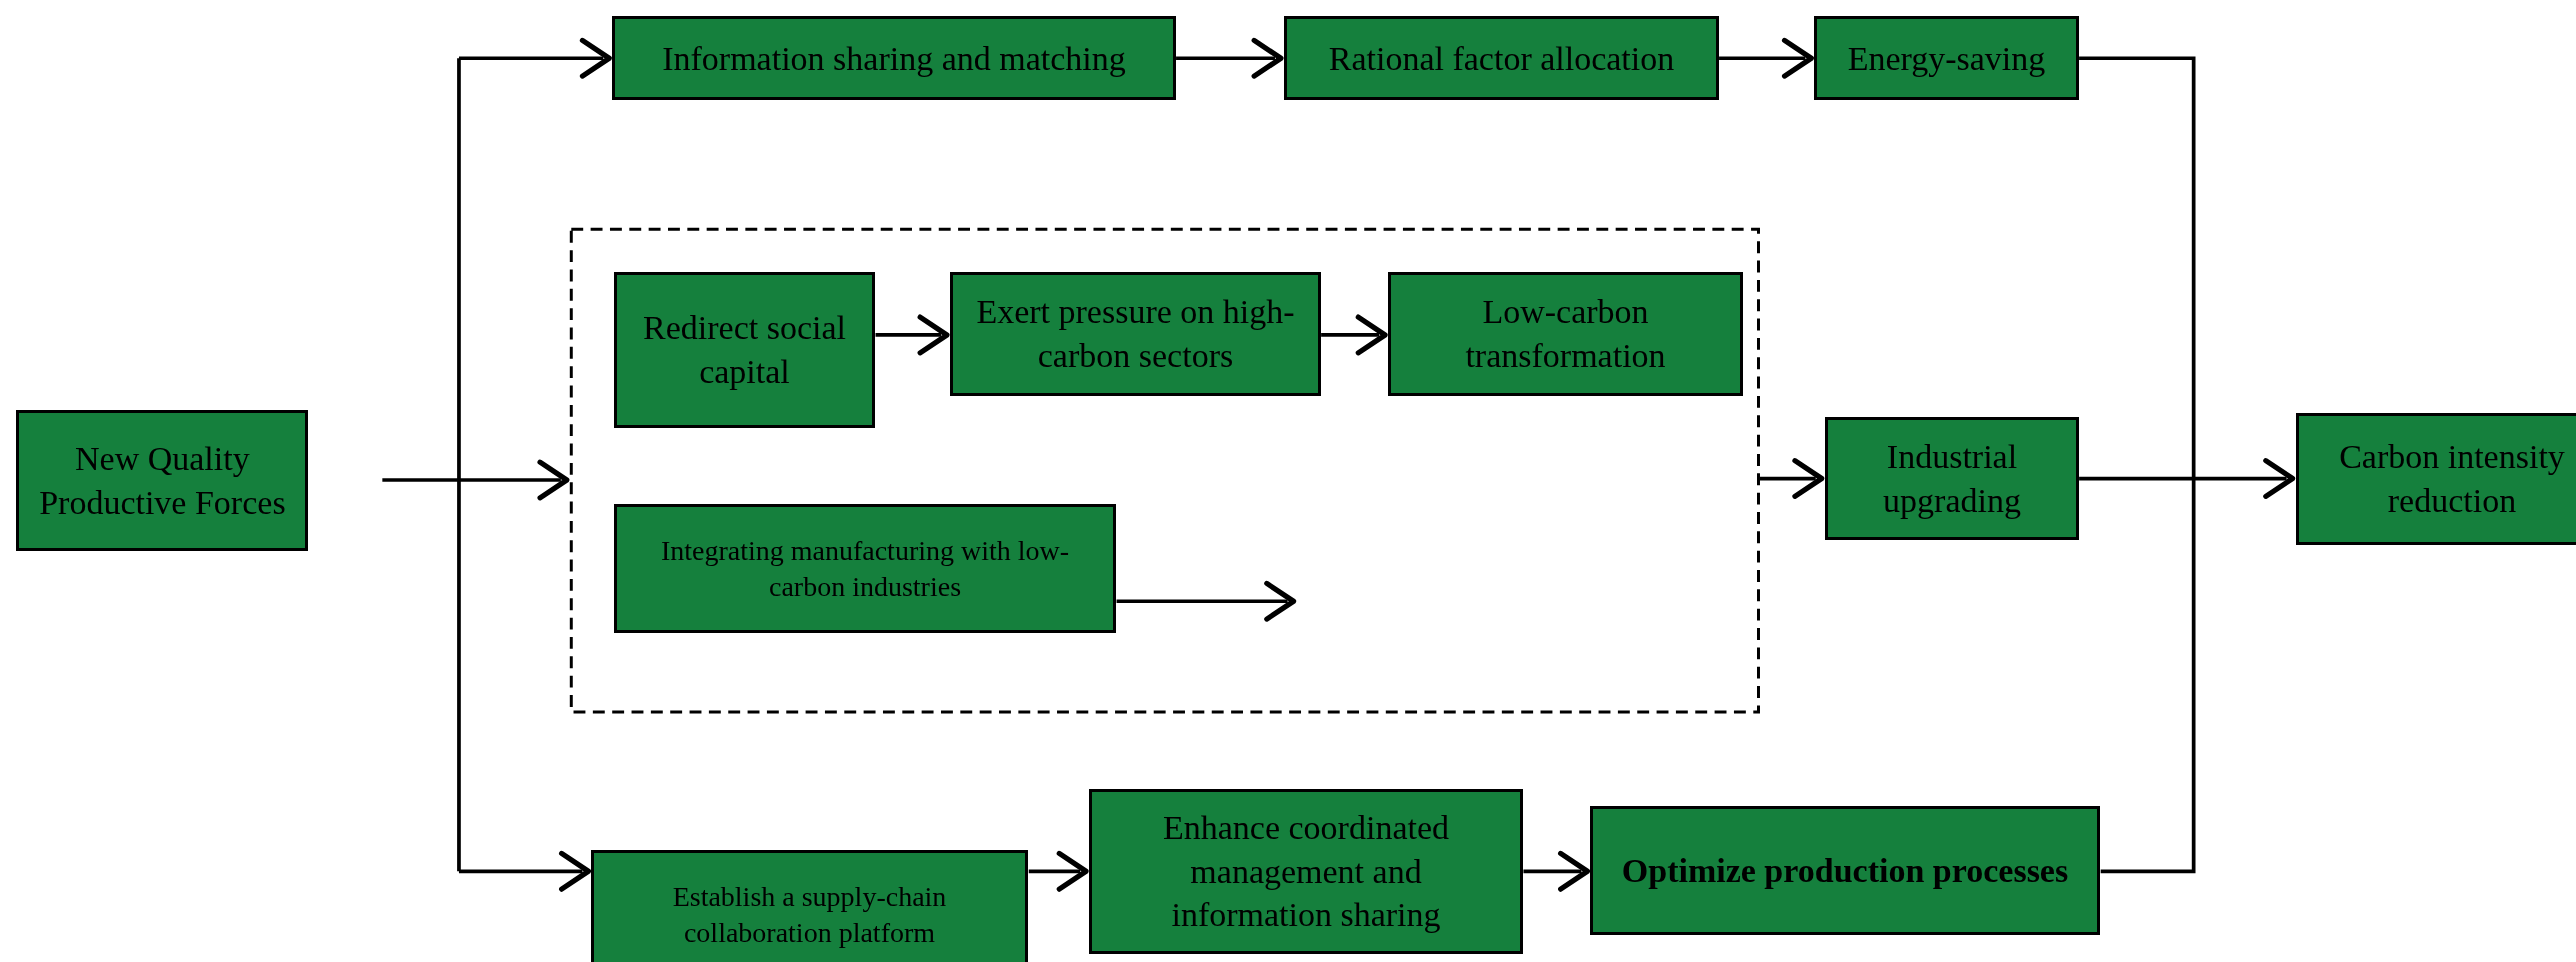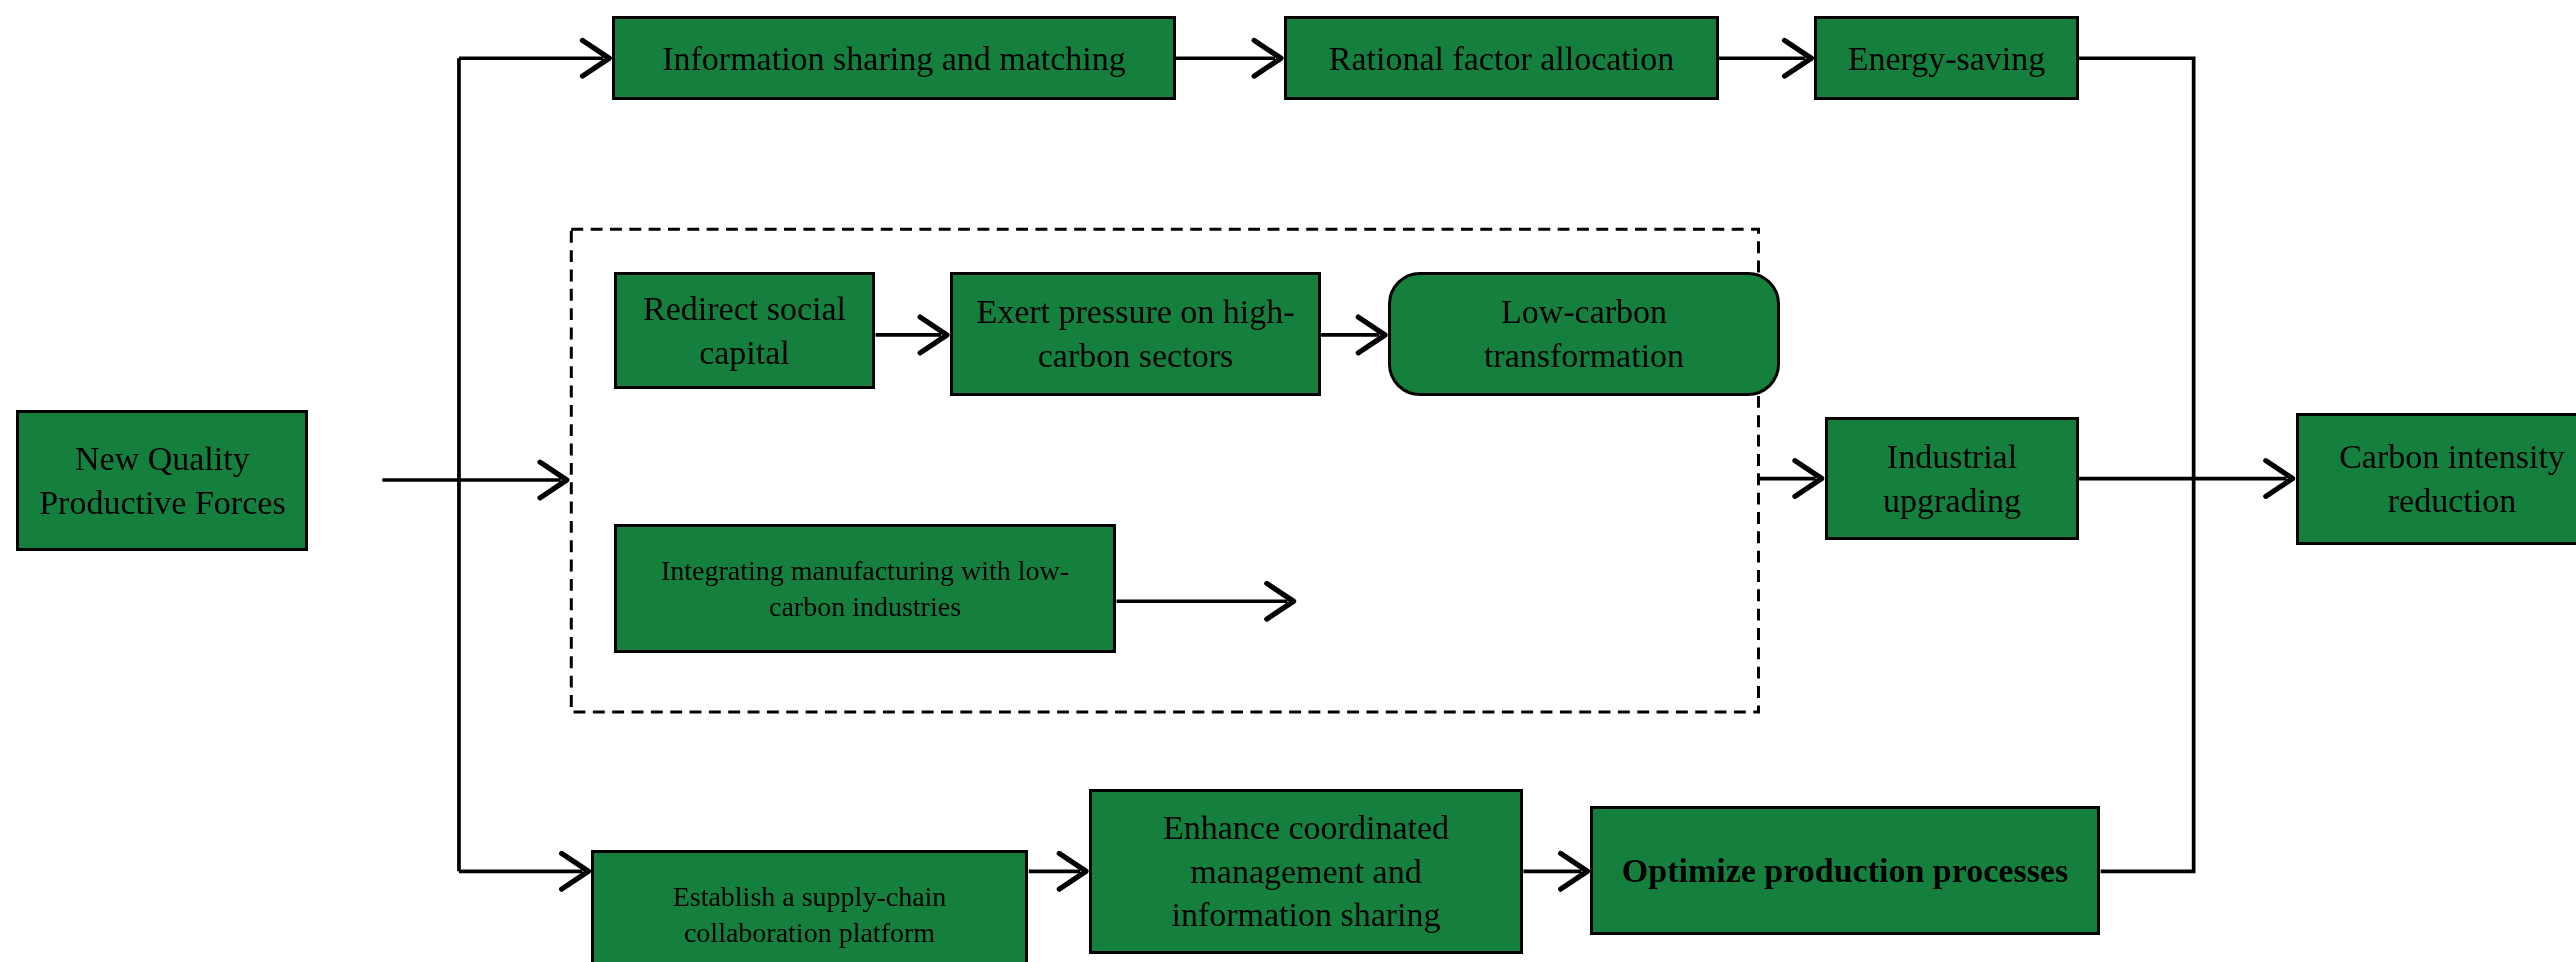--- a/index.html
+++ b/index.html
@@ -23,24 +23,24 @@
     line-height:1.28;
     font-size:34px;
     padding:4.5px 7.4px;
   }
   .box.small{font-size:28px;}
   
   #b-source      {left:16.4px;   top:410px;  width:292px; height:141px;}
   #b-info        {left:612px;  top:16.4px;   width:564px; height:84px;}
   #b-rational    {left:1284px; top:16.4px;   width:435px; height:84px;}
   #b-energy      {left:1814px; top:16.4px;   width:265px; height:84px;}
-  #b-redirect    {left:614px;  top:272px;  width:261px; height:117px;}
+  #b-redirect    {left:614px;  top:272px;  width:261px; height:156px;}
   #b-exert       {left:950px; top:272px;  width:371px; height:124px;}
-  #b-lowcarbon   {left:1388px; top:272px;  width:392px; height:124px;border-radius:32px;}
-  #b-integrating {left:614px;  top:524px;  width:502px; height:129px;}
+  #b-lowcarbon   {left:1388px; top:272px;  width:355px; height:124px;}
+  #b-integrating {left:614px;  top:504px;  width:502px; height:129px;}
   #b-spawning    {left:1297px; top:536px;  width:423px; height:129px;}
   #b-industrial  {left:1825px; top:417px;  width:254px; height:123px;}
   #b-carbon      {left:2296px; top:413px;  width:312px; height:132px;}
   #b-establish   {left:591px;  top:806px; width:437px; height:129px;margin-top:44px;}
   #b-enhance     {left:1089px; top:789px; width:434px; height:165px;}
   #b-optimize    {left:1590px; top:806px; width:510px; height:129px;font-weight:bold;}
   .wire{stroke:#000000;stroke-width:5;fill:none;}
   .head{stroke:#000000;stroke-width:7;fill:none;stroke-linecap:round;stroke-linejoin:round;}
   .dashedbox{stroke:#000000;stroke-width:4;fill:none;stroke-dasharray:16 10;}
 </style>

